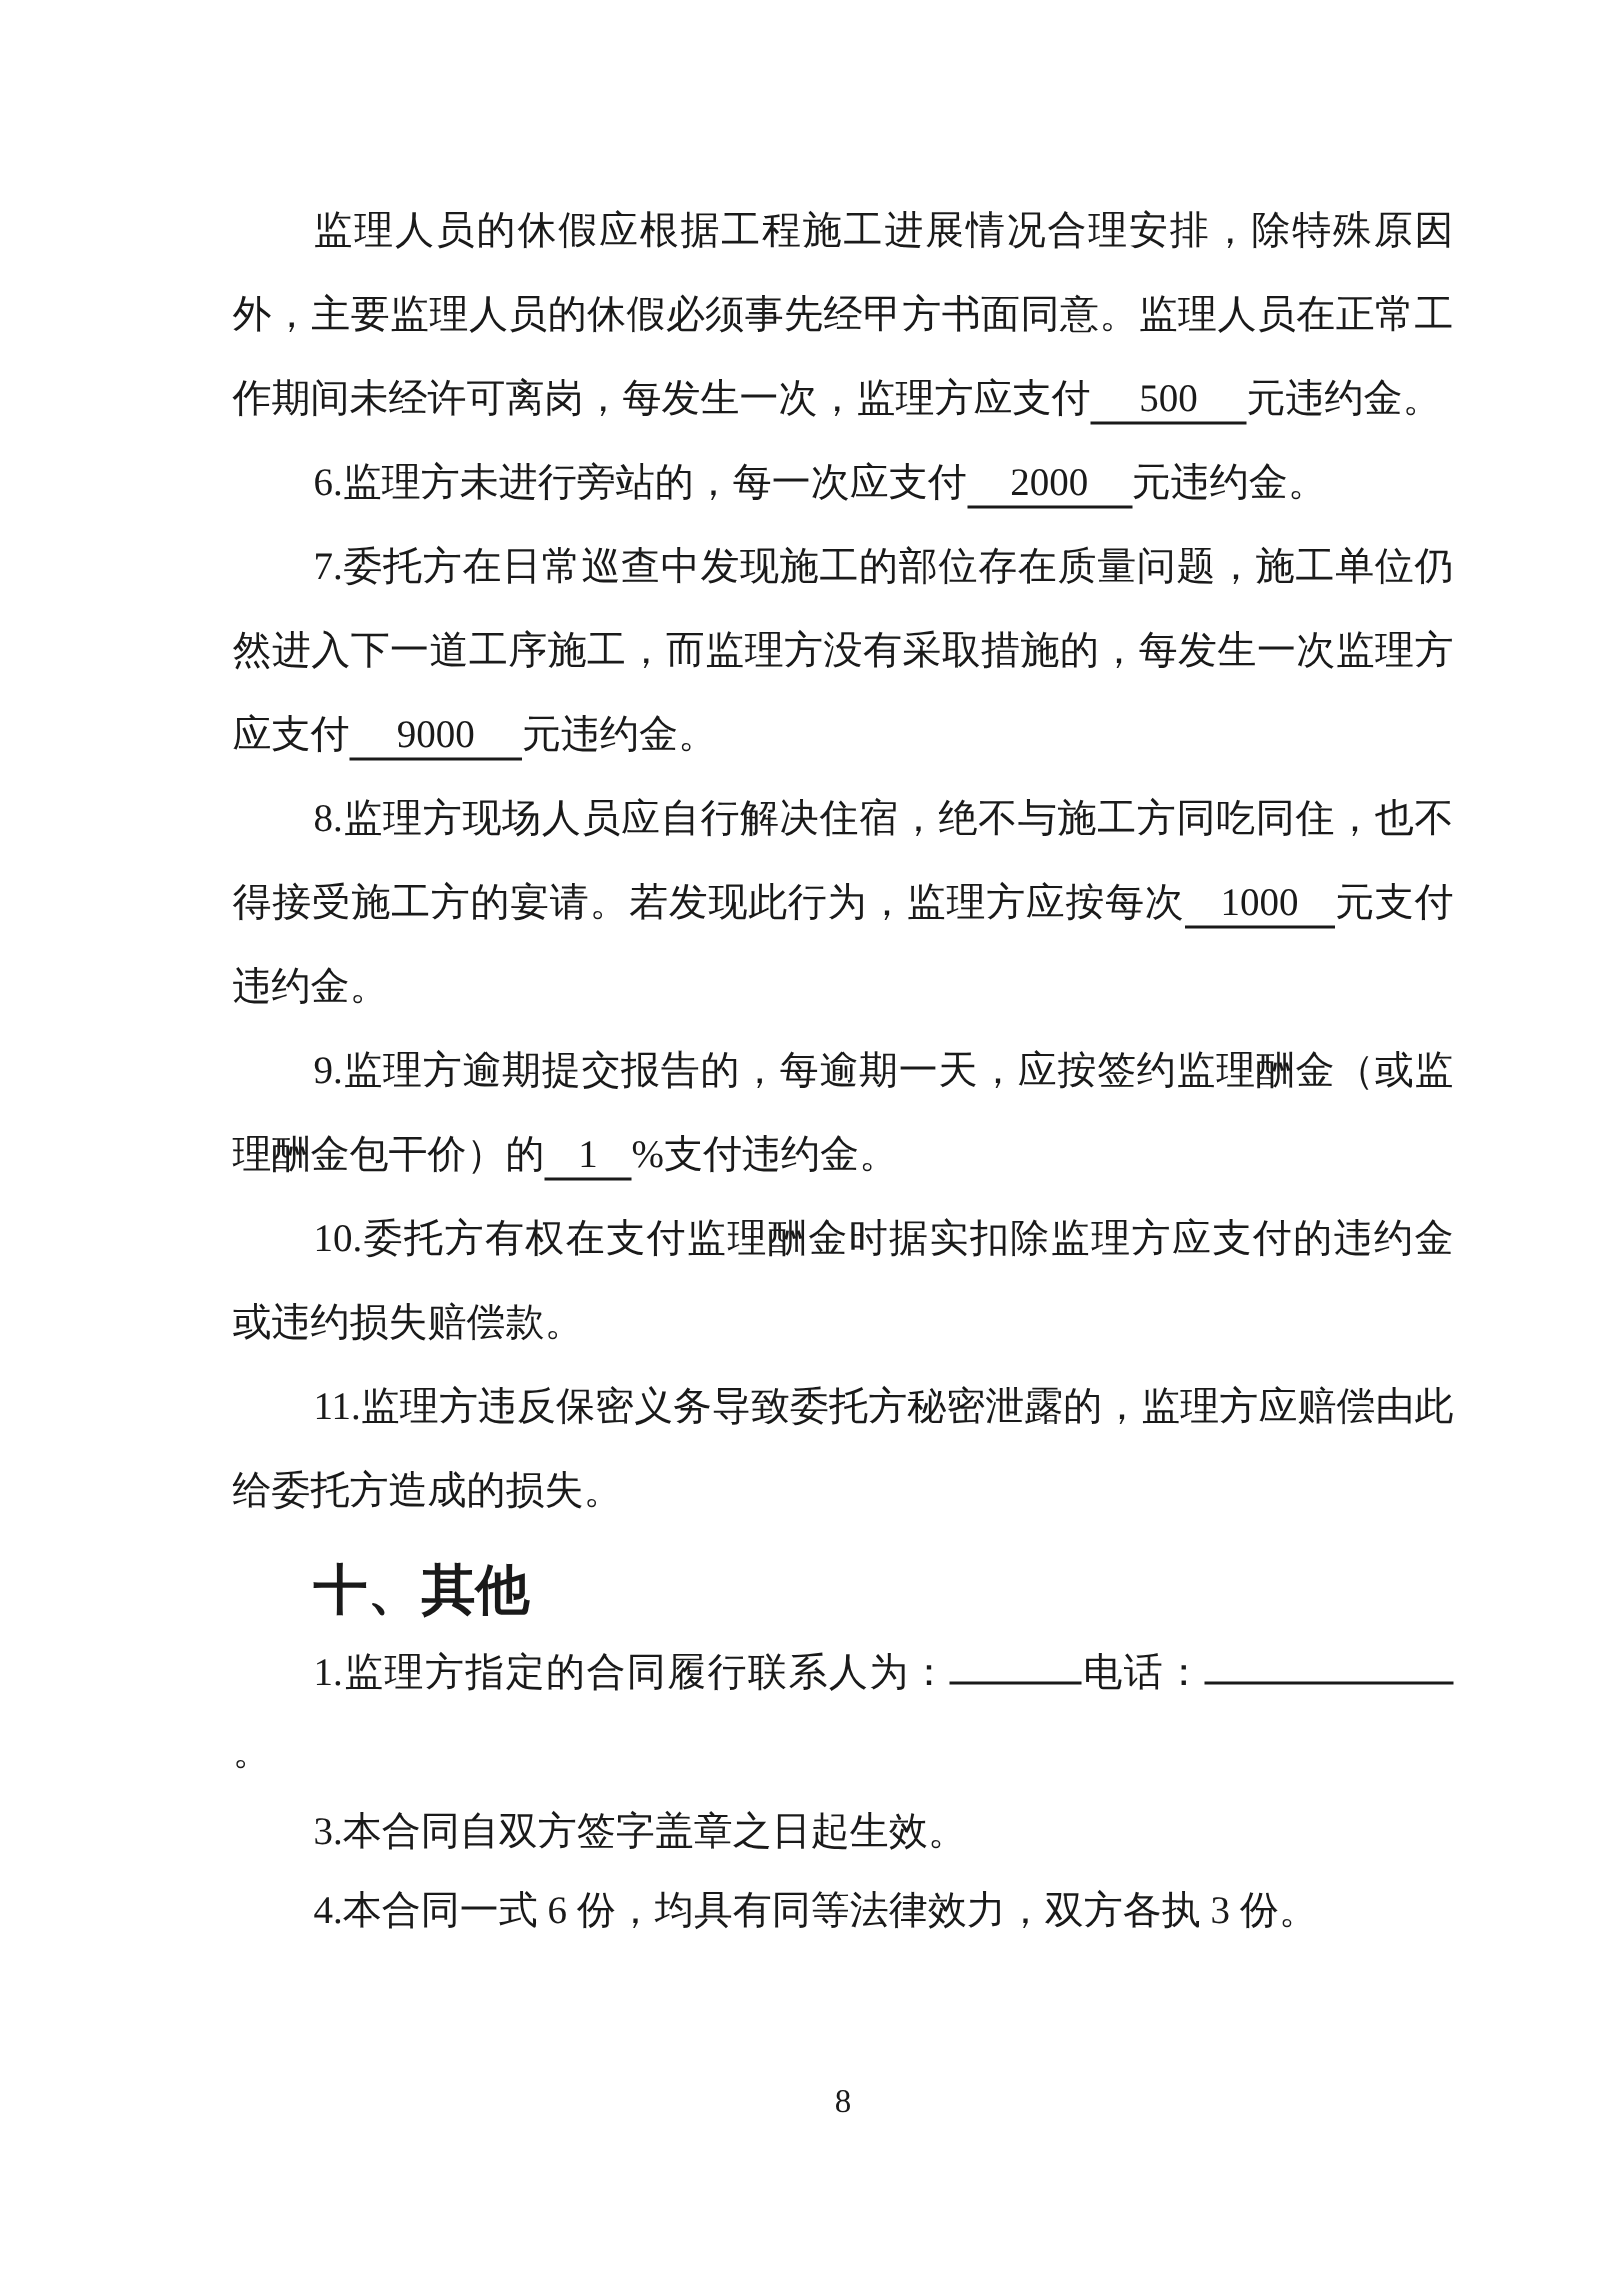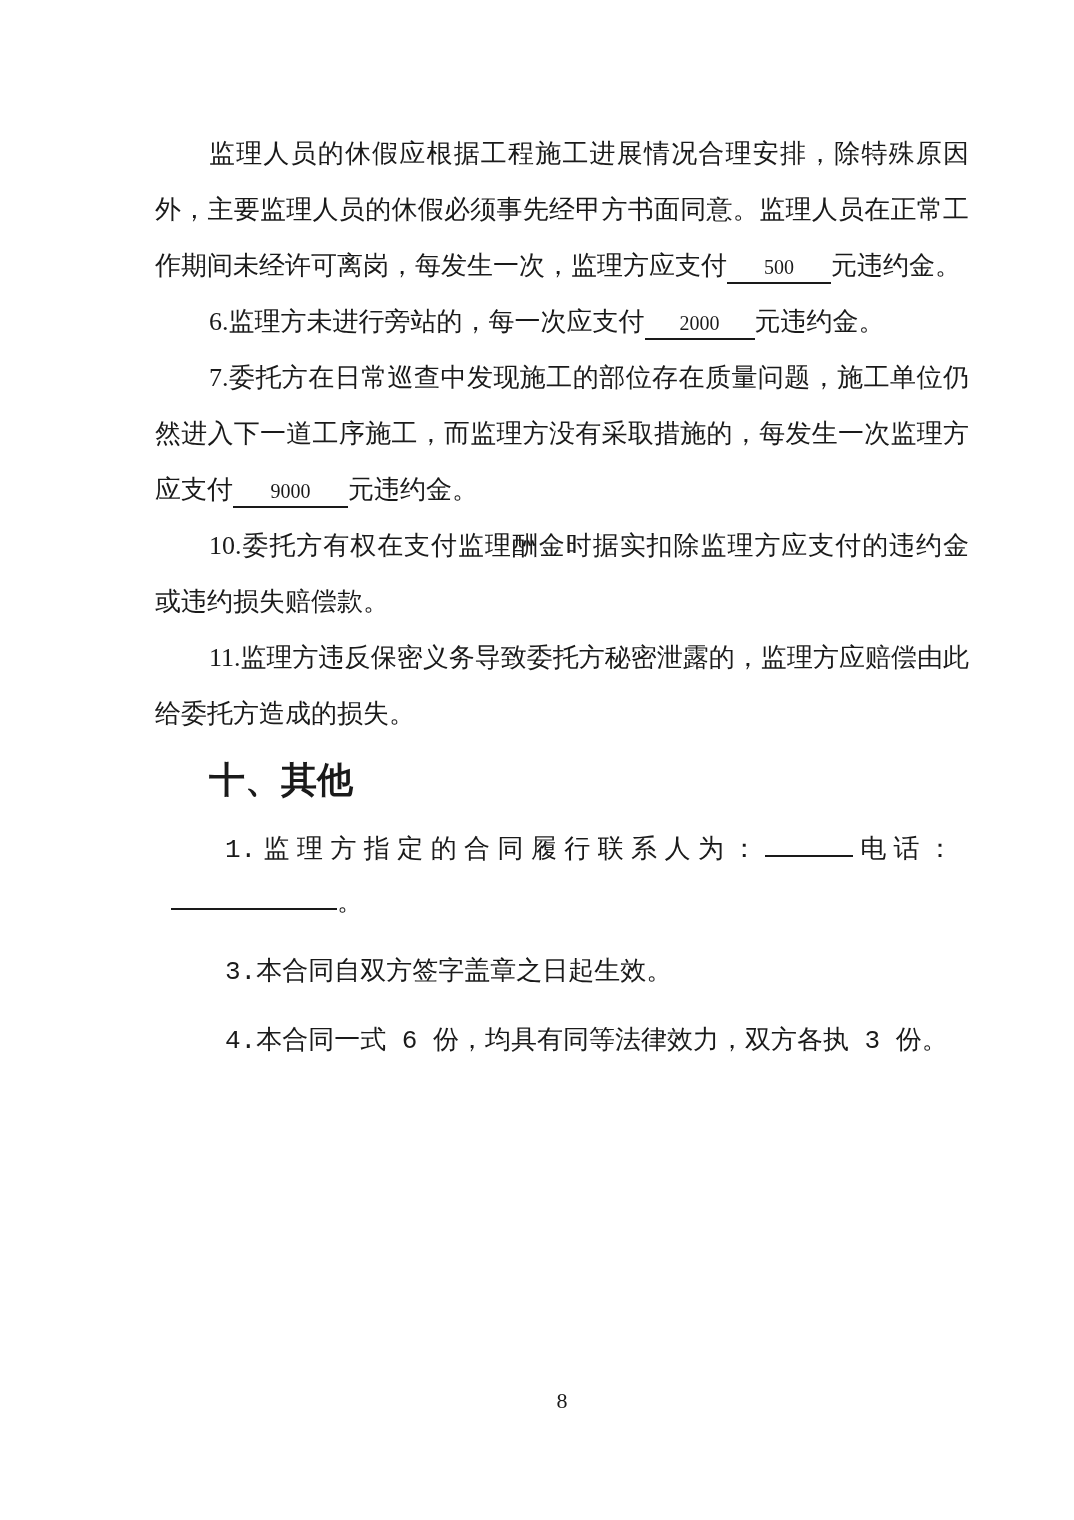--- a/index.html
+++ b/index.html
@@ -28,35 +28,34 @@
     word-break: break-all;
   }
   .section-heading {
     margin: 10px 0 0 0;
     font-size: 36px;
     line-height: 56px;
     font-weight: bold;
     text-indent: 54px;
   }
   .item {
-    margin: 16px;
+    margin: 0;
     font-size: 26px;
     line-height: 53px;
     text-align: justify;
     text-justify: inter-character;
     text-indent: 54px;
     word-break: break-all;
-    font-family: Liberation Mono, monospace;
   }
   .blank {
     display: inline-block;
     border-bottom: 2px solid #1a1a1a;
     text-align: center;
     text-indent: 0;
-    font-size: 20px;
+    font-size: 26px;
     line-height: 30px;
     vertical-align: baseline;
   }
   .page-footer {
     position: absolute;
     left: 155px;
     right: 105px;
     top: 1388px;
     text-align: center;
     font-size: 22px;
@@ -67,21 +66,23 @@
 <body>
 
 <div class="page">
 
   <p class="para"><span>监理人员的休假应根据工程施工进展情况合理安排，除特殊原因外，主要监理人员的休假必须事先经甲方书面同意。监理人员在正常工作期间未经许可离岗，每发生一次，监理方应支付</span><span class="blank" style="min-width:104px">500</span><span>元违约金。</span></p>
 
   <p class="para"><span>6.监理方未进行旁站的，每一次应支付</span><span class="blank" style="min-width:110px">2000</span><span>元违约金。</span></p>
 
   <p class="para"><span>7.委托方在日常巡查中发现施工的部位存在质量问题，施工单位仍然进入下一道工序施工，而监理方没有采取措施的，每发生一次监理方应支付</span><span class="blank" style="min-width:115px">9000</span><span>元违约金。</span></p>
 
+  <p class="para"><span>8.监理方现场人员应自行解决住宿，绝不与施工方同吃同住，也不得接受施工方的宴请。若发现此行为，监理方应按每次</span><span class="blank" style="min-width:100px">1000</span><span>元支付违约金。</span></p>
 
+  <p class="para"><span>9.监理方逾期提交报告的，每逾期一天，应按签约监理酬金（或监理酬金包干价）的</span><span class="blank" style="min-width:58px">1</span><span>%支付违约金。</span></p>
 
   <p class="para"><span>10.委托方有权在支付监理酬金时据实扣除监理方应支付的违约金或违约损失赔偿款。</span></p>
 
   <p class="para"><span>11.监理方违反保密义务导致委托方秘密泄露的，监理方应赔偿由此给委托方造成的损失。</span></p>
 
 
   <h2 class="section-heading">十、其他</h2>
 
   <p class="item"><span>1.监理方指定的合同履行联系人为：</span><span class="blank" style="min-width:88px"></span><span>电话：</span><span class="blank" style="min-width:166px"></span><span>。</span></p>
 

